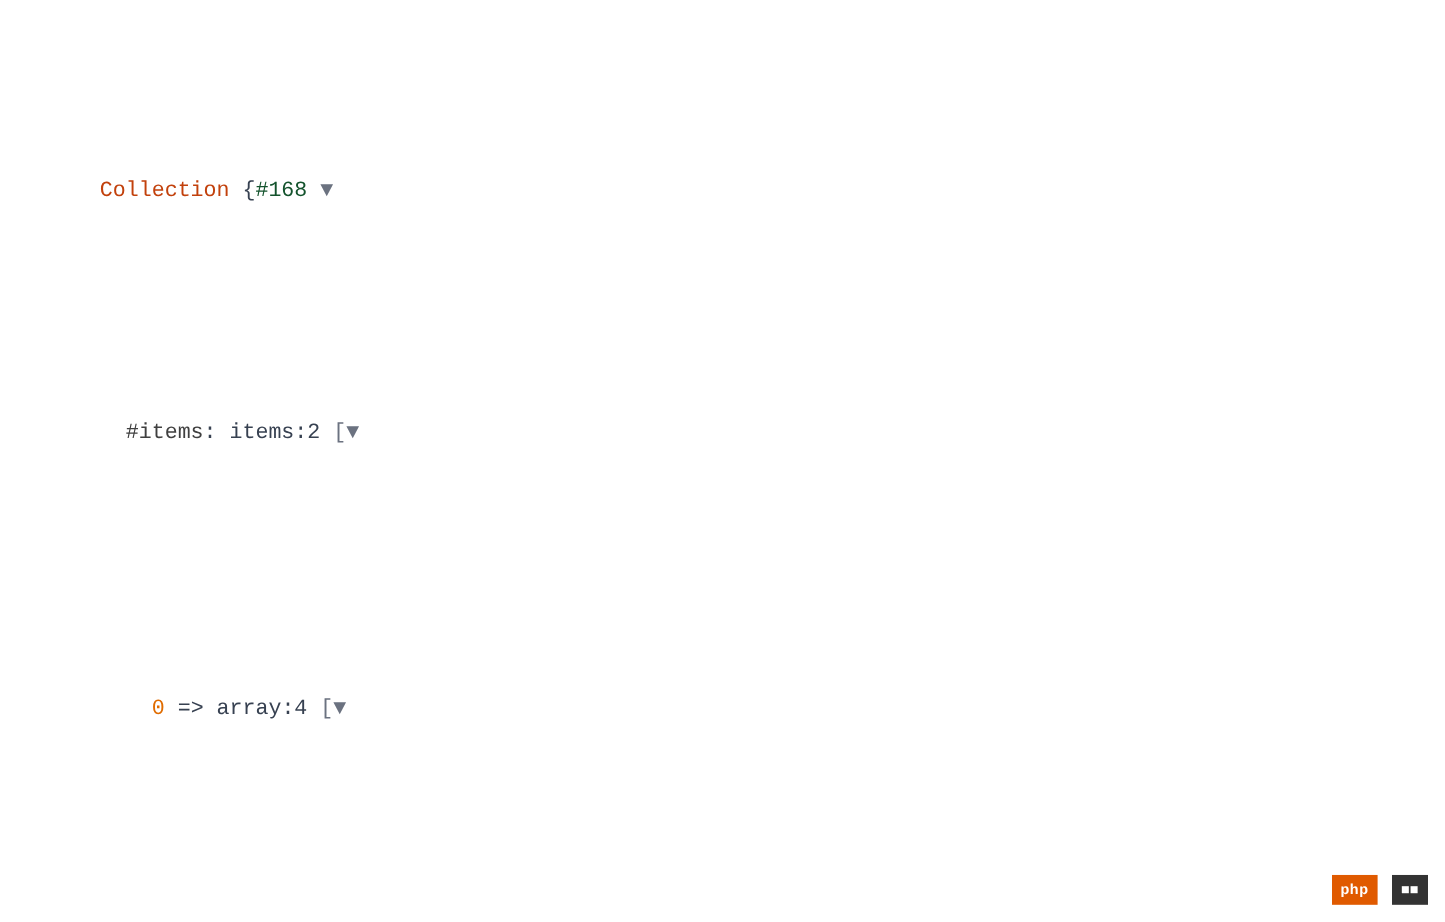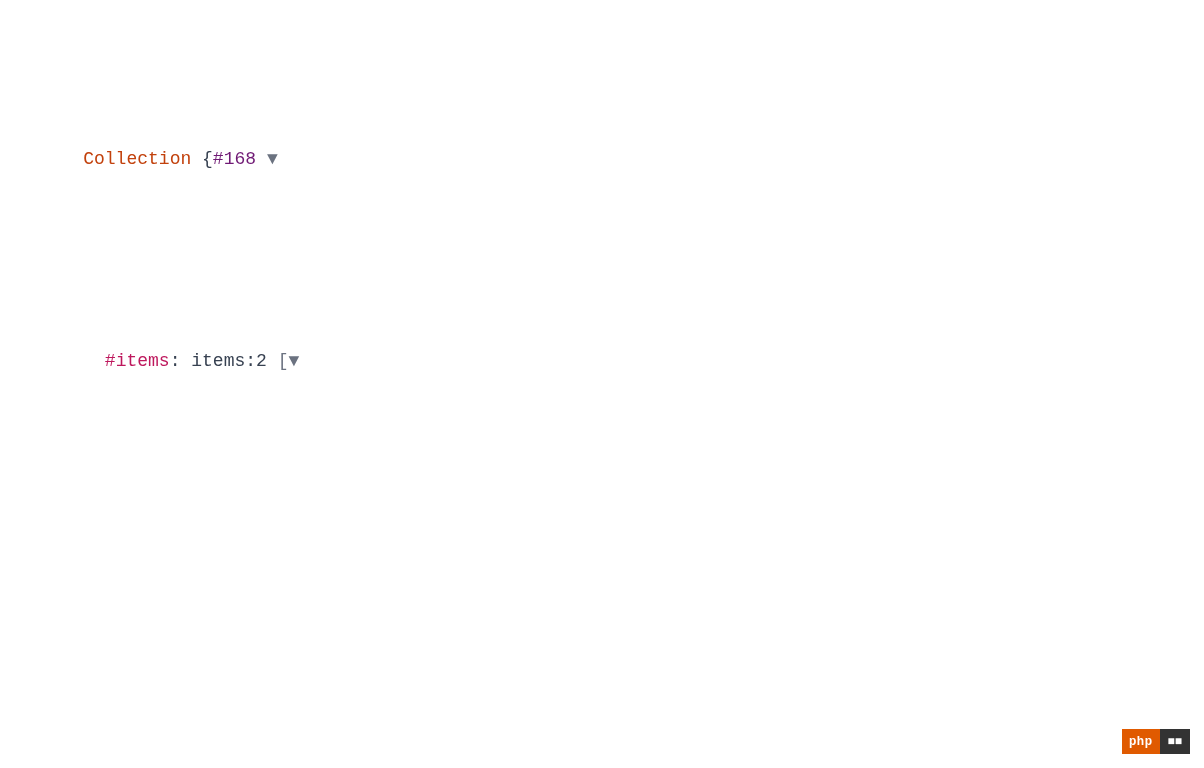--- a/index.html
+++ b/index.html
@@ -21,47 +21,47 @@
 
     .code-block {
       white-space: pre;
     }
 
     .color-purple {
       color: #c2410c;
     }
 
     .color-gray {
-      color: #701a75;
+      color: #14532d;
     }
 
     .color-dark-gray {
       color: #6b7280;
     }
 
     .color-pink {
-      color: #be185d;
+      color: #404040;
       text-align: right;
     }
 
     .color-orange {
       color: #e06c00;
     }
 
     .color-default {
       color: #374151;
     }
 
     .php-badge {
       position: fixed;
       bottom: 14px;
       right: 14px;
       display: flex;
       align-items: flex-end;
-      gap: 0;
+      gap: 12px;
     }
 
     .php-badge-text {
       background-color: #e05a00;
       color: #ffffff;
       font-size: 12px;
       font-weight: bold;
       padding: 3px 7px;
       font-family: Arial, sans-serif;
       letter-spacing: 0.5px;
@@ -88,20 +88,23 @@
     <span class="color-purple">Collection</span><span class="color-default"> {</span><span class="color-gray">#168</span><span class="color-dark-gray"> ▼</span>
   </div>
 
   
   <div>
     <span>&nbsp;&nbsp;</span><span class="color-pink">#items</span><span class="color-default">: </span><span class="color-default">items:2</span><span class="color-default"> </span><span class="color-dark-gray">[▼</span>
   </div>
 
   
   
+  <div>
+    <span>&nbsp;&nbsp;&nbsp;&nbsp;</span><span class="color-orange">0</span><span class="color-default"> </span><span class="color-default">=&gt;</span><span class="color-default"> </span><span class="color-default">array:4</span><span class="color-default"> </span><span class="color-dark-gray">[▼</span>
+  </div>
 
   
   <div>
     
   </div>
   
   
   
 
   

